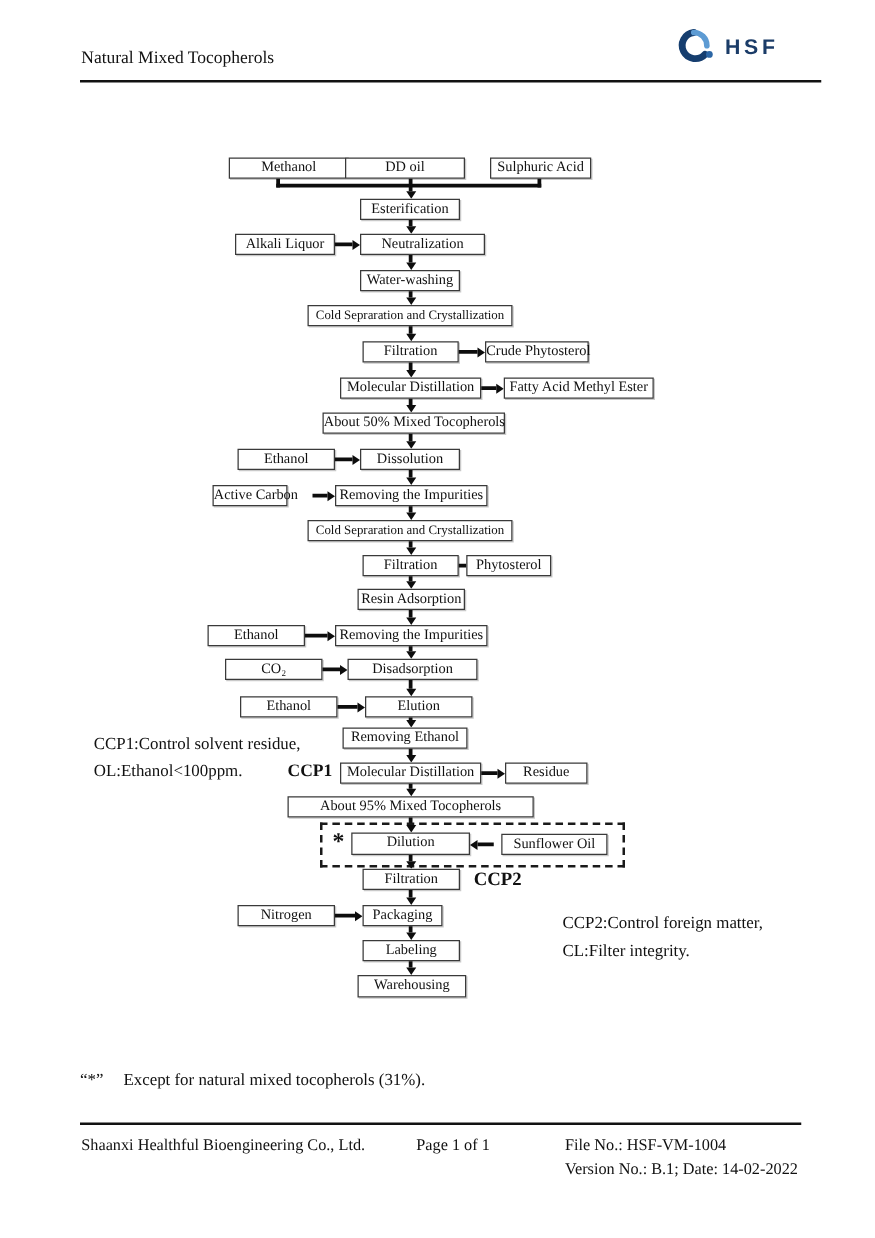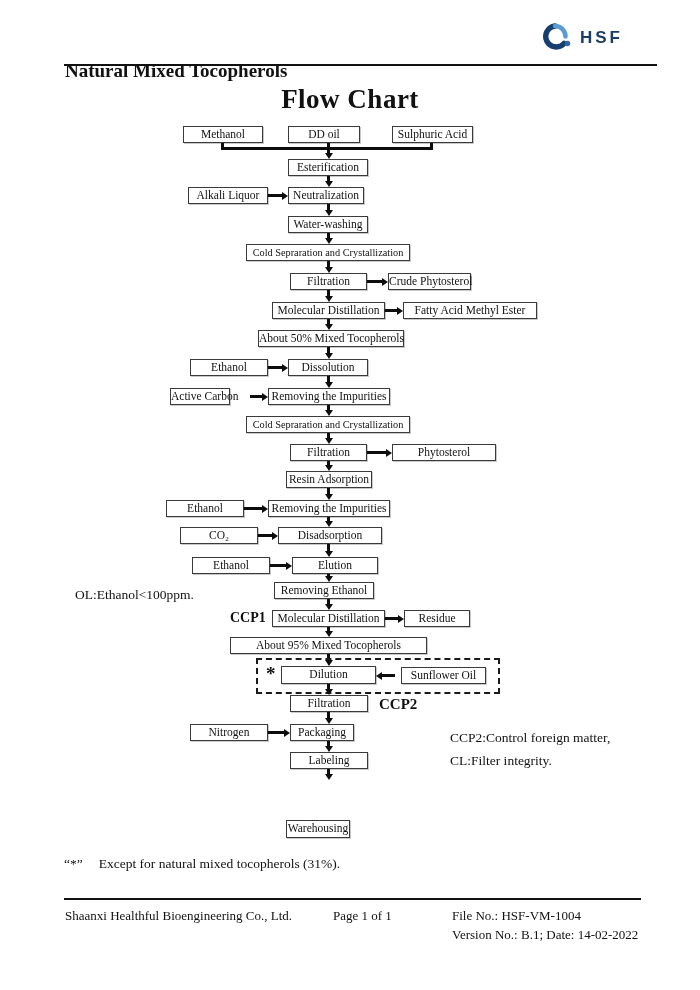--- a/index.html
+++ b/index.html
@@ -1,20 +1,20 @@
 <!DOCTYPE html>
 <html><head>
 <meta charset="utf-8">
 <style>
   html,body{margin:0;padding:0;background:#fff;}
   #page{position:relative;width:700px;height:990px;background:#fff;overflow:hidden;
         font-family:"Liberation Serif",serif;color:#111;}
   .abs{position:absolute;}
   
-  .doc-title{left:65px;top:60px;font-size:19px;font-weight:bold;}
+  .doc-title{left:65px;top:39px;font-size:14px;font-weight:normal;}
   .hrule{left:64px;top:64px;width:593px;height:2px;background:#111;}
   .page-title{left:0;top:84px;width:700px;text-align:center;font-size:27px;font-weight:bold;letter-spacing:.5px;}
   
   .box{position:absolute;box-sizing:border-box;height:17px;border:1px solid #3a3a3a;background:#fff;
        text-align:center;font-size:11.5px;line-height:15px;white-space:nowrap;box-shadow:1px 1px 0 #c9c9c9;}
   .fs10{font-size:10.3px;}
   
   .va{position:absolute;width:3px;background:#0d0d0d;}
   .va::after{content:"";position:absolute;left:50%;margin-left:-4px;bottom:-6px;width:0;height:0;
              border-left:4px solid transparent;border-right:4px solid transparent;border-top:6px solid #0d0d0d;}
@@ -44,74 +44,73 @@
 
   <div class="abs doc-title">Natural Mixed Tocopherols</div>
   <div class="abs hrule"></div>
   <svg class="abs logo" width="100" height="30" viewBox="0 0 100 30">
     <path d="M 15 4 A 10.5 10.5 0 1 0 24 21.5" fill="none" stroke="#163e6f" stroke-width="5.5" stroke-linecap="round"></path>
     <path d="M 15 4 A 10.5 10.5 0 0 1 25.5 14.5" fill="none" stroke="#5d9bd3" stroke-width="4.5" stroke-linecap="round"></path>
     <circle cx="27.5" cy="21.5" r="2.7" fill="#2c66a5"></circle>
     <text x="40" y="21" font-size="17" fill="#1b3c68">HSF</text>
   </svg>
 
-  <div class="abs page-title">Flow Chart</div>
 
-  <div class="box" style="left:183px;top:126px;width:80px">Methanol</div>
-  <div class="box" style="left:288px;top:126px;width:72px">DD oil</div>
+  <div class="box" style="left:183px;top:126px;width:96px">Methanol</div>
+  <div class="box" style="left:276px;top:126px;width:96px">DD oil</div>
   <div class="box" style="left:392px;top:126px;width:81px">Sulphuric Acid</div>
 
   <div class="ln" style="left:221px;top:143px;width:3px;height:7px"></div>
   <div class="ln" style="left:430px;top:143px;width:3px;height:7px"></div>
   <div class="ln" style="left:221px;top:147px;width:212px;height:3px"></div>
   <div class="va" style="left:327px;top:143px;height:10px"></div>
 
   <div class="box" style="left:288px;top:159px;width:80px">Esterification</div>
   <div class="va" style="left:327px;top:176px;height:5px"></div>
 
   <div class="box" style="left:188px;top:187px;width:80px">Alkali Liquor</div>
   <div class="ha" style="left:268px;top:194px;width:14px"></div>
-  <div class="box" style="left:288px;top:187px;width:76px">Neutralization</div>
+  <div class="box" style="left:288px;top:187px;width:100px">Neutralization</div>
   <div class="va" style="left:327px;top:204px;height:6px"></div>
 
   <div class="box" style="left:288px;top:216px;width:80px">Water-washing</div>
   <div class="va" style="left:327px;top:233px;height:5px"></div>
 
   <div class="box fs10" style="left:246px;top:244px;width:164px">Cold Sepraration and Crystallization</div>
   <div class="va" style="left:327px;top:261px;height:6px"></div>
 
   <div class="box" style="left:290px;top:273px;width:77px">Filtration</div>
   <div class="ha" style="left:367px;top:280px;width:15px"></div>
   <div class="box" style="left:388px;top:273px;width:83px">Crude Phytosterol</div>
   <div class="va" style="left:327px;top:290px;height:6px"></div>
 
   <div class="box" style="left:272px;top:302px;width:113px">Molecular Distillation</div>
   <div class="ha" style="left:385px;top:309px;width:12px"></div>
-  <div class="box" style="left:403px;top:302px;width:134px">Fatty Acid Methyl Ester</div>
+  <div class="box" style="left:403px;top:302px;width:120px">Fatty Acid Methyl Ester</div>
   <div class="va" style="left:327px;top:319px;height:5px"></div>
 
   <div class="box" style="left:258px;top:330px;width:146px">About 50% Mixed Tocopherols</div>
   <div class="va" style="left:327px;top:347px;height:6px"></div>
 
   <div class="box" style="left:190px;top:359px;width:78px">Ethanol</div>
   <div class="ha" style="left:268px;top:366px;width:14px"></div>
   <div class="box" style="left:288px;top:359px;width:80px">Dissolution</div>
   <div class="va" style="left:327px;top:376px;height:6px"></div>
 
   <div class="box" style="left:170px;top:388px;width:60px">Active Carbon</div>
   <div class="ha" style="left:250px;top:395px;width:12px"></div>
   <div class="box" style="left:268px;top:388px;width:122px">Removing the Impurities</div>
   <div class="va" style="left:327px;top:405px;height:5px"></div>
 
   <div class="box fs10" style="left:246px;top:416px;width:164px">Cold Sepraration and Crystallization</div>
   <div class="va" style="left:327px;top:433px;height:5px"></div>
 
   <div class="box" style="left:290px;top:444px;width:77px">Filtration</div>
   <div class="ha" style="left:367px;top:451px;width:19px"></div>
-  <div class="box" style="left:392px;top:444px;width:104px">Phytosterol</div>
+  <div class="box" style="left:373px;top:444px;width:68px">Phytosterol</div>
   <div class="va" style="left:327px;top:461px;height:4px"></div>
 
   <div class="box" style="left:286px;top:471px;width:86px">Resin Adsorption</div>
   <div class="va" style="left:327px;top:488px;height:6px"></div>
 
   <div class="box" style="left:166px;top:500px;width:78px">Ethanol</div>
   <div class="ha" style="left:244px;top:507px;width:18px"></div>
   <div class="box" style="left:268px;top:500px;width:122px">Removing the Impurities</div>
   <div class="va" style="left:327px;top:517px;height:4px"></div>
 
@@ -149,23 +148,24 @@
   <div class="va" style="left:327px;top:712px;height:6px"></div>
 
   <div class="box" style="left:190px;top:724px;width:78px">Nitrogen</div>
   <div class="ha" style="left:268px;top:731px;width:16px"></div>
   <div class="box" style="left:290px;top:724px;width:64px">Packaging</div>
   <div class="va" style="left:327px;top:741px;height:5px"></div>
 
   <div class="box" style="left:290px;top:752px;width:78px">Labeling</div>
   <div class="va" style="left:327px;top:769px;height:5px"></div>
 
-  <div class="box" style="left:286px;top:820px;width:64px;height:18px">Warehousing</div>
+  <div class="box" style="left:286px;top:780px;width:87px;height:18px">Warehousing</div>
 
   <div class="note" style="left:75px;top:584px">
+    <div>CCP1:Control solvent residue,</div>
     <div>OL:Ethanol&lt;100ppm.</div>
   </div>
   <div class="note" style="left:450px;top:726px;line-height:23px">
     <div>CCP2:Control foreign matter,</div>
     <div>CL:Filter integrity.</div>
   </div>
 
   <div class="abs footnote">
     <span class="mark">“*”</span><span>Except for natural mixed tocopherols (31%).</span>
   </div>

